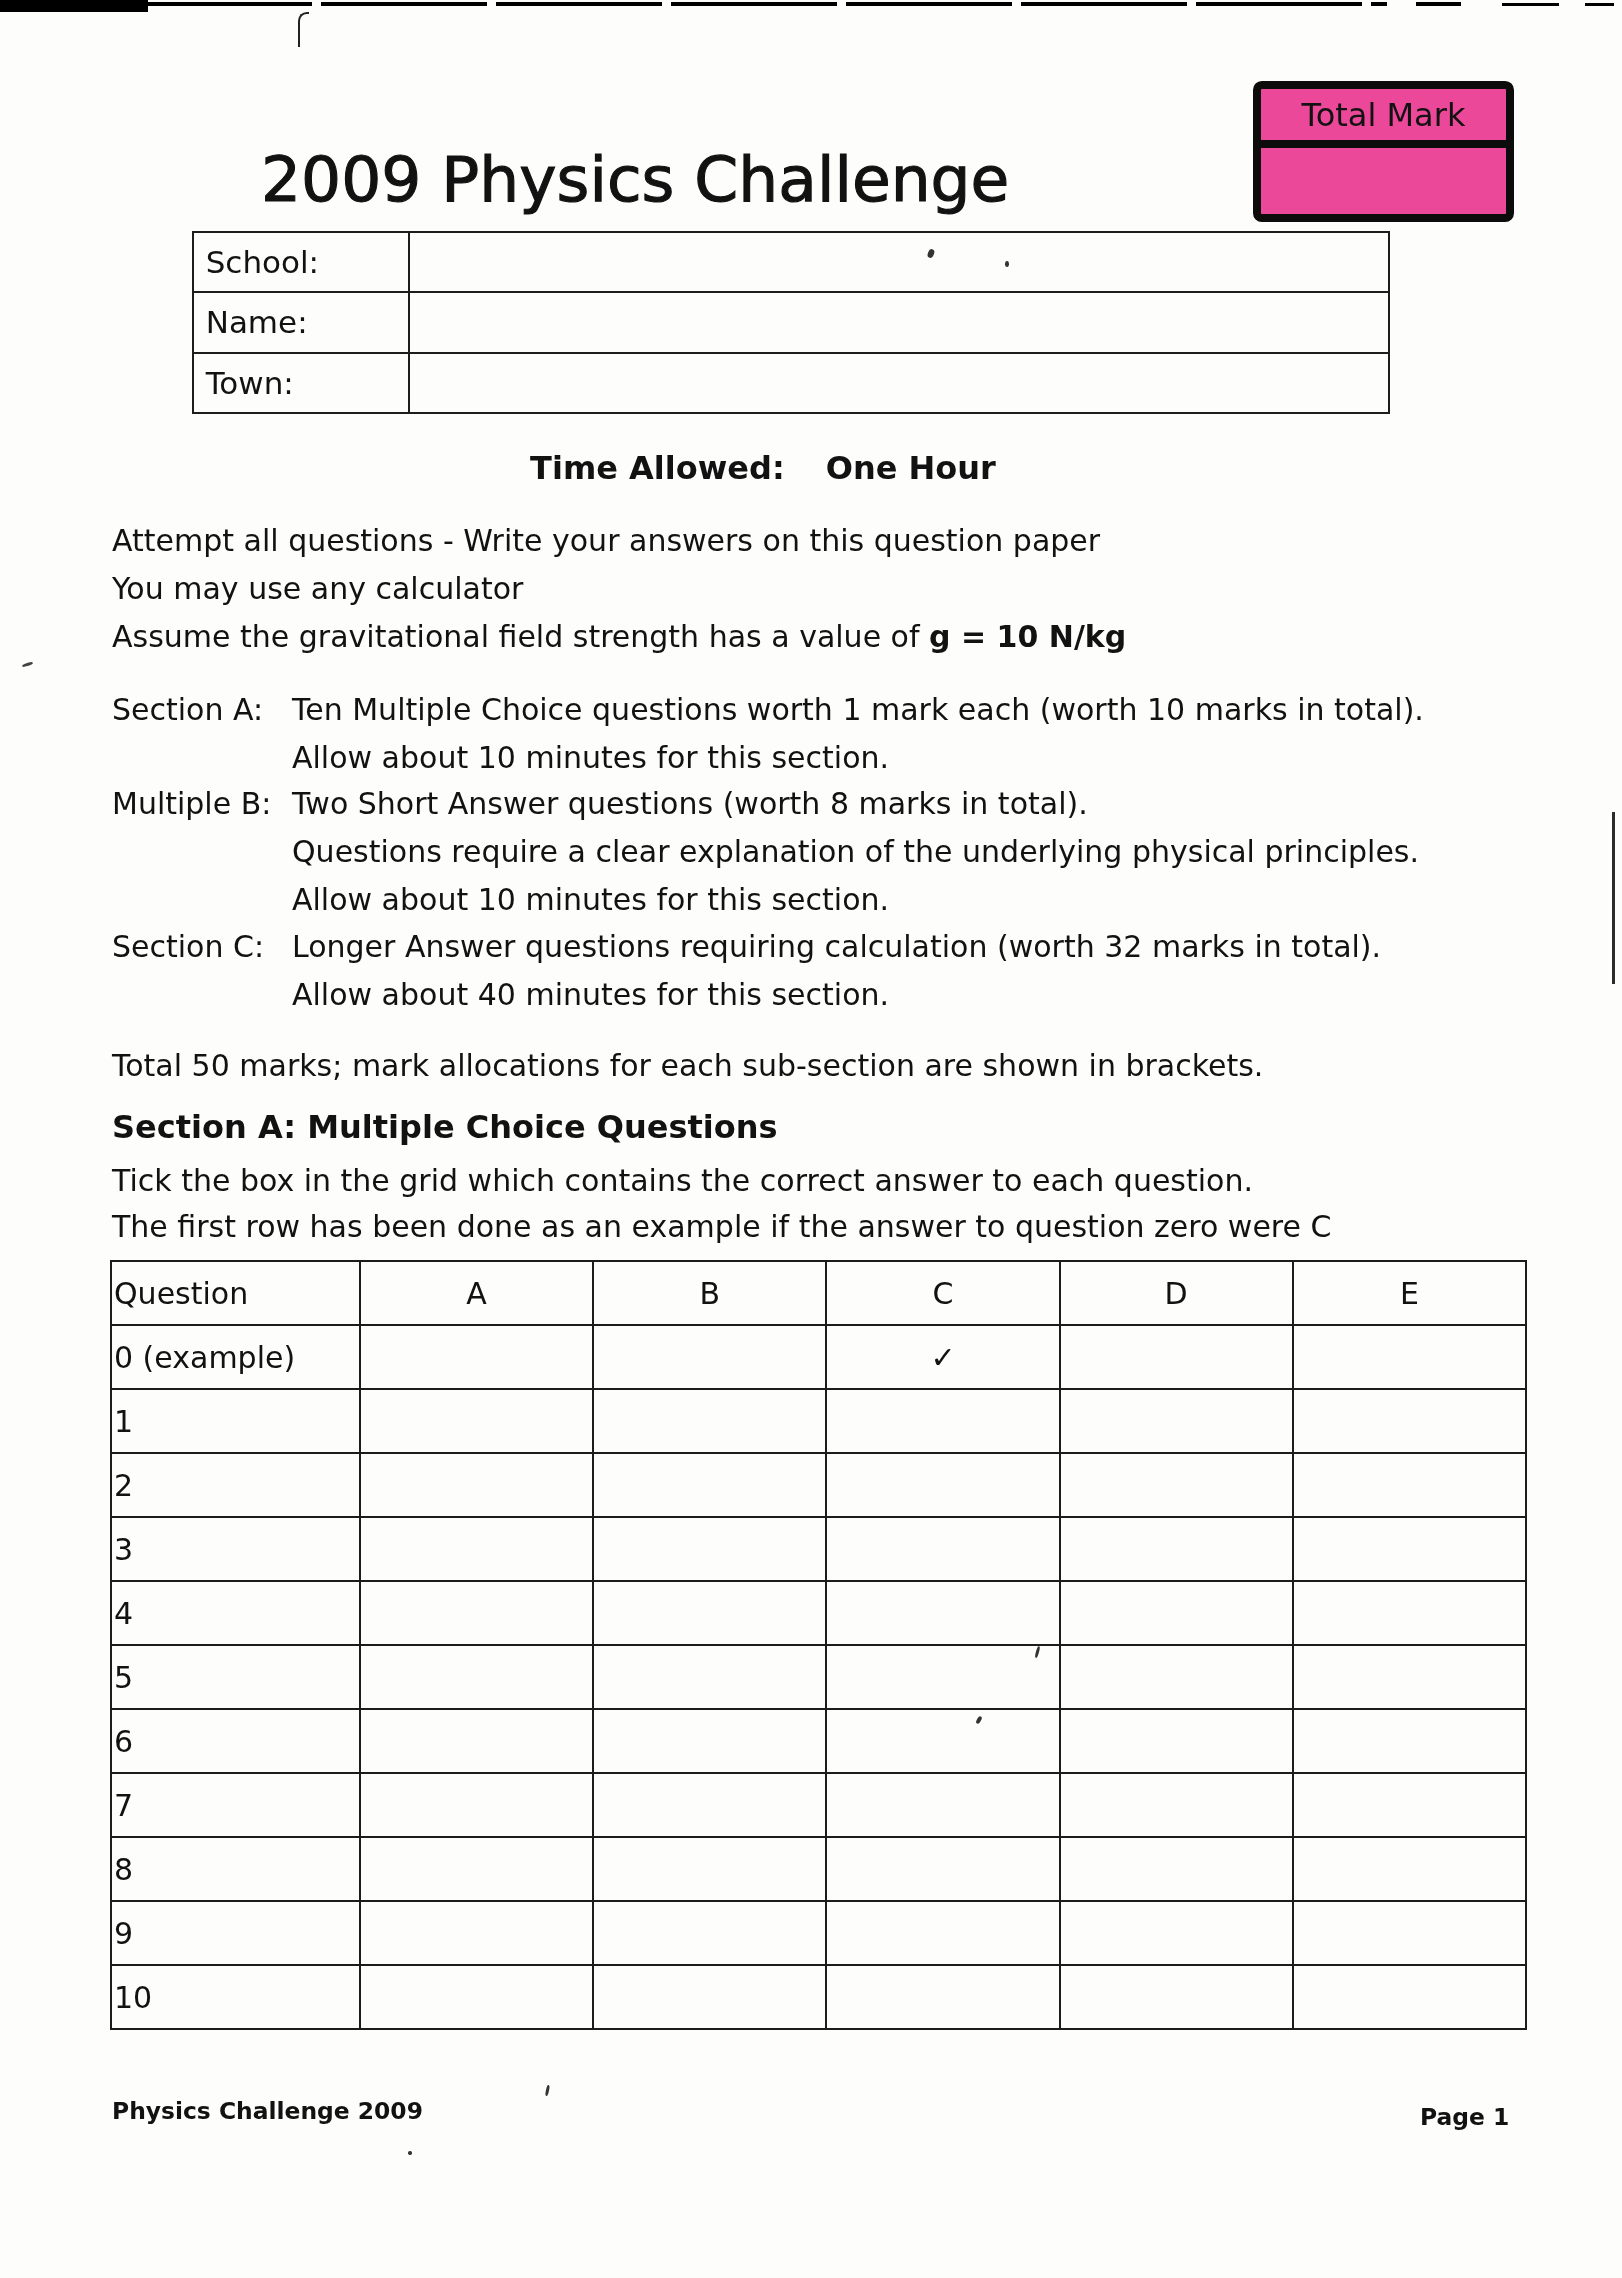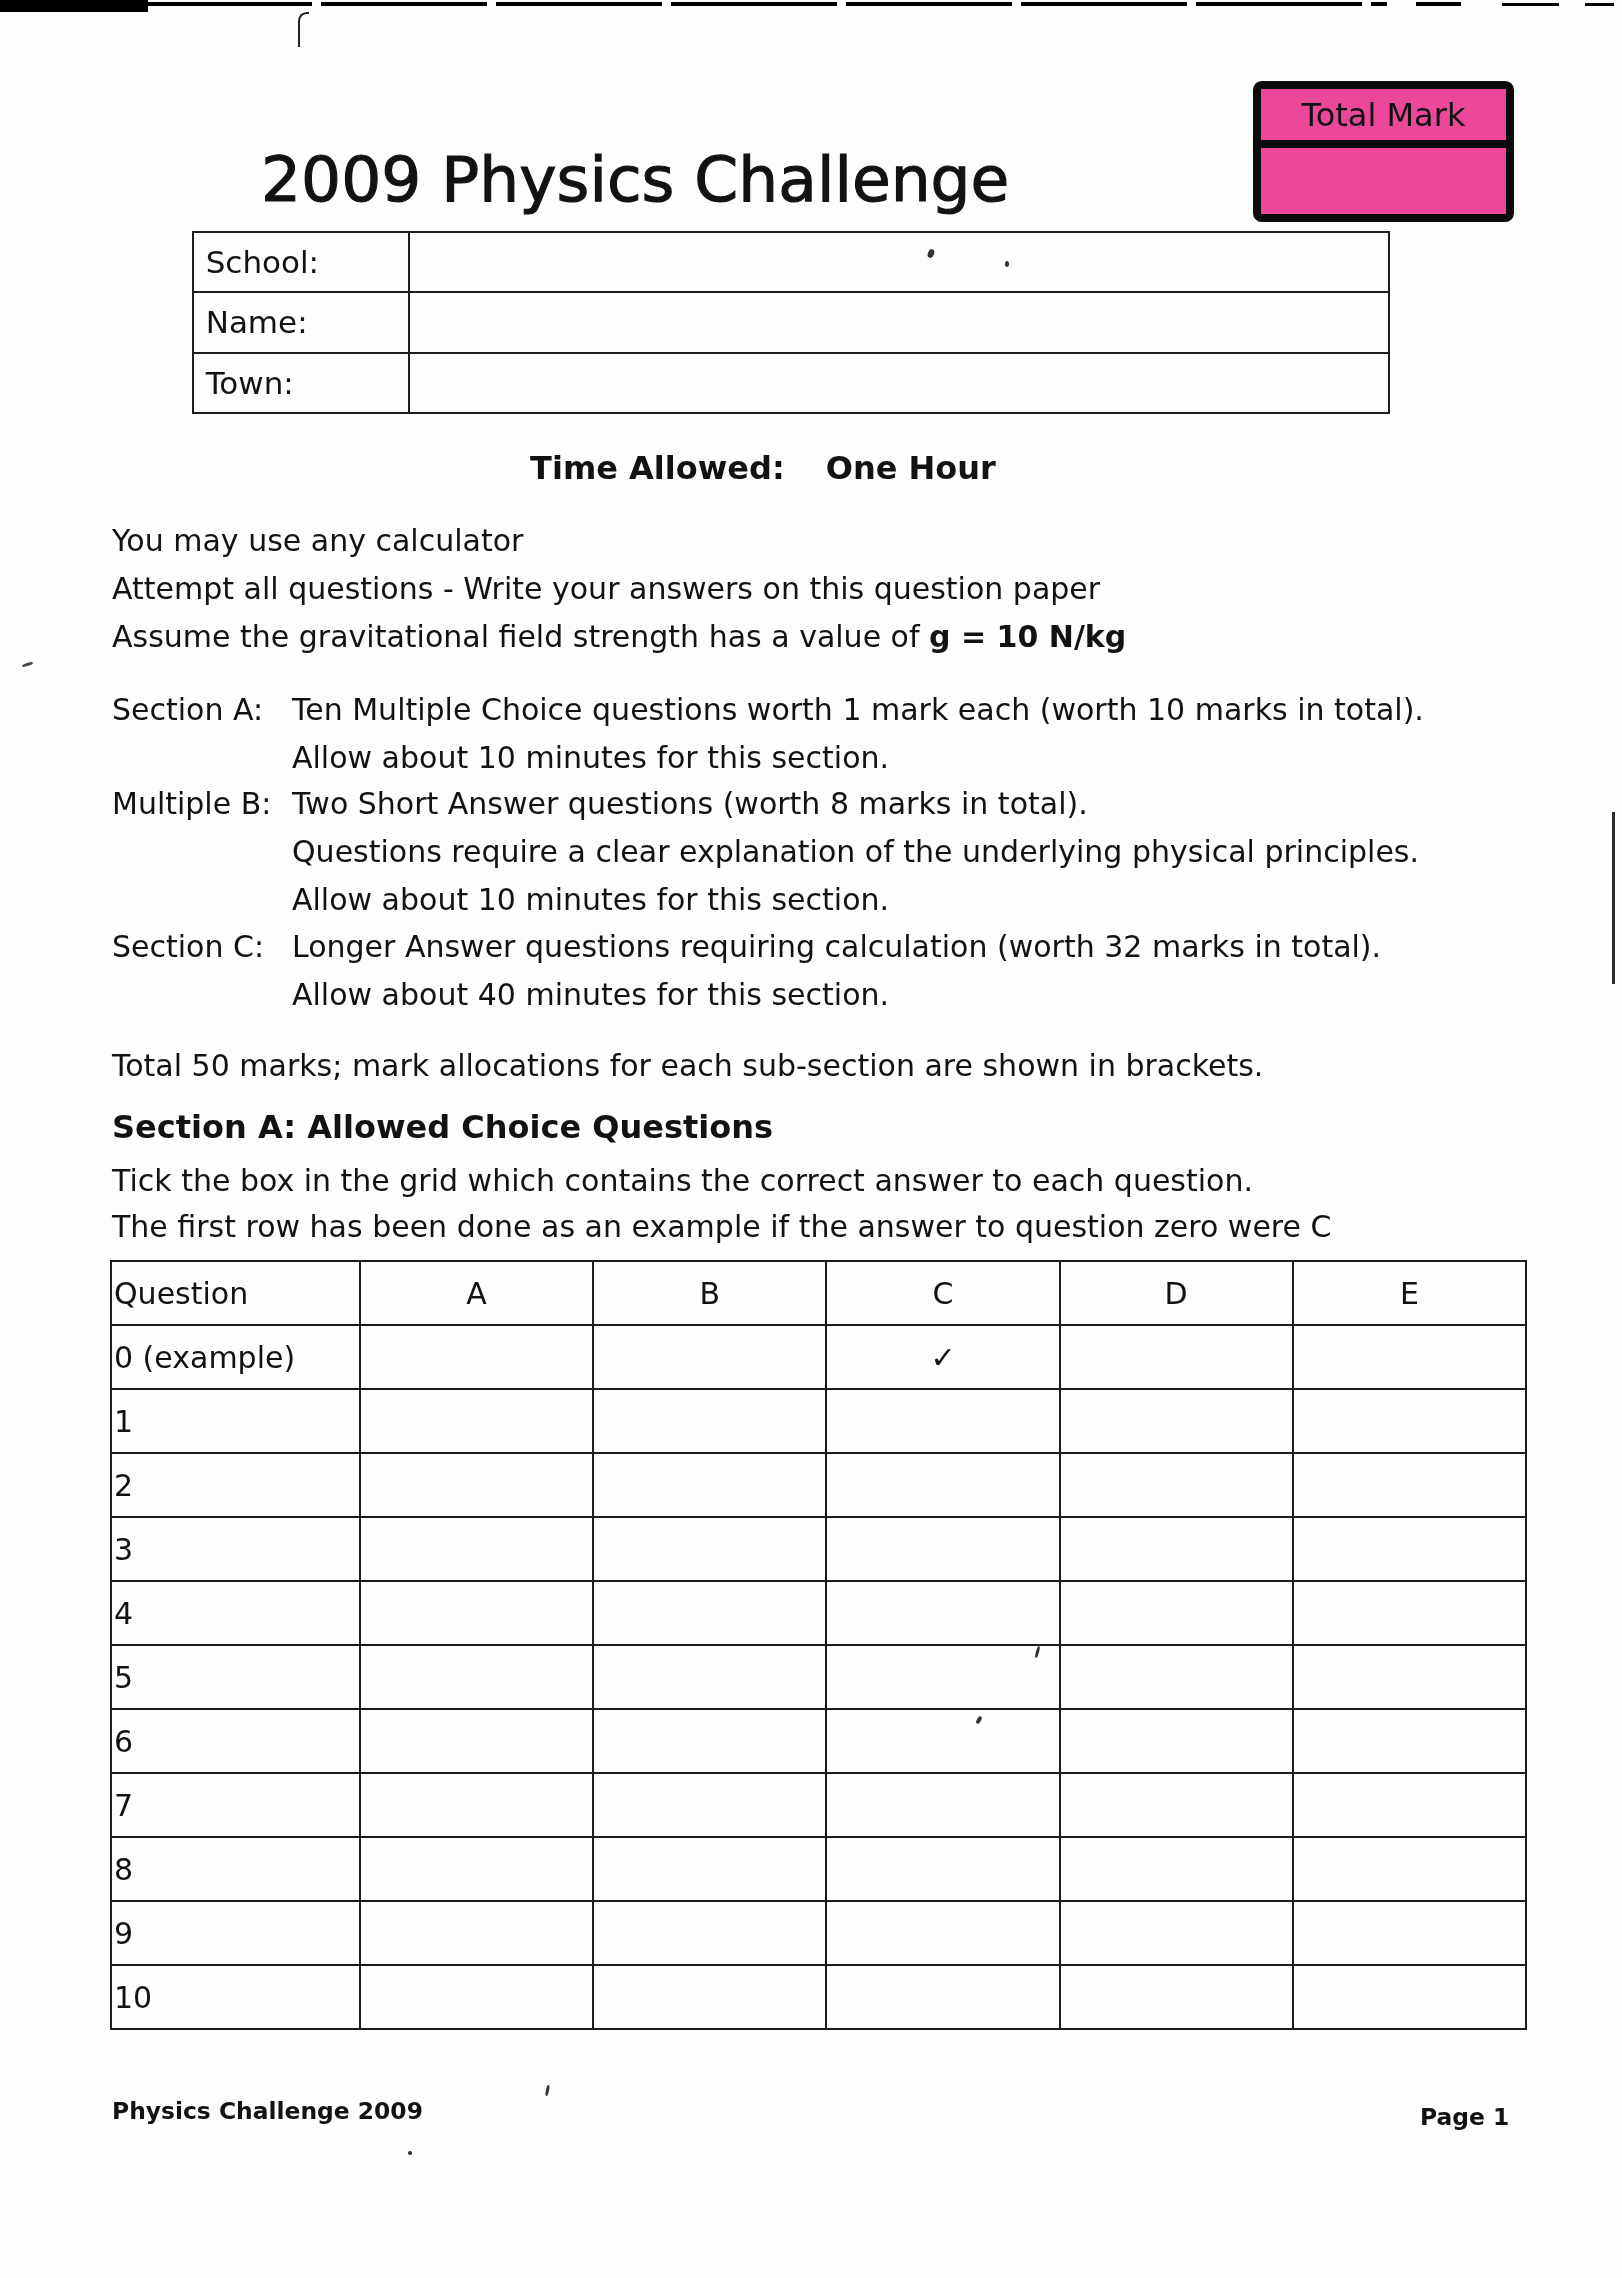--- a/index.html
+++ b/index.html
@@ -117,22 +117,22 @@
       <td></td>
     </tr>
   </tbody>
     </table>
 
   <div class="abs time-allowed">
     <span>Time Allowed:</span><span class="gap"></span><span>One Hour</span>
   </div>
 
   <div class="abs intro bodytext">
+    <div>Attempt all questions - Write your answers on this question paper</div>
     <div>You may use any calculator</div>
-    <div>Attempt all questions - Write your answers on this question paper</div>
     <div><span>Assume the gravitational field strength has a value of </span><b>g = 10 N/kg</b></div>
   </div>
 
   <div class="abs sections section sec-a bodytext">
     <span class="slabel">Section A:</span>
     <span>
       <div>Ten Multiple Choice questions worth 1 mark each (worth 10 marks in total).</div>
       <div>Allow about 10 minutes for this section.</div>
     </span>
   </div>
@@ -147,21 +147,21 @@
   <div class="abs sections section sec-c bodytext">
     <span class="slabel">Section C:</span>
     <span>
       <div>Longer Answer questions requiring calculation (worth 32 marks in total).</div>
       <div>Allow about 40 minutes for this section.</div>
     </span>
   </div>
 
   <div class="abs marks-note bodytext">Total 50 marks; mark allocations for each sub-section are shown in brackets.</div>
 
-  <h2 class="abs sa-heading" style="margin:0;">Section A: Allowed Choice Questions</h2>
+  <h2 class="abs sa-heading" style="margin:0;">Section A: Multiple Choice Questions</h2>
   <div class="abs sa-note1 bodytext">Tick the box in the grid which contains the correct answer to each question.</div>
   <div class="abs sa-note2 bodytext">The first row has been done as an example if the answer to question zero were C</div>
 
   <table class="answer-grid">
     <tbody>
         <tr>
       <th class="qcol">Question</th>
       <th>A</th>
       <th>B</th>
       <th>C</th>

